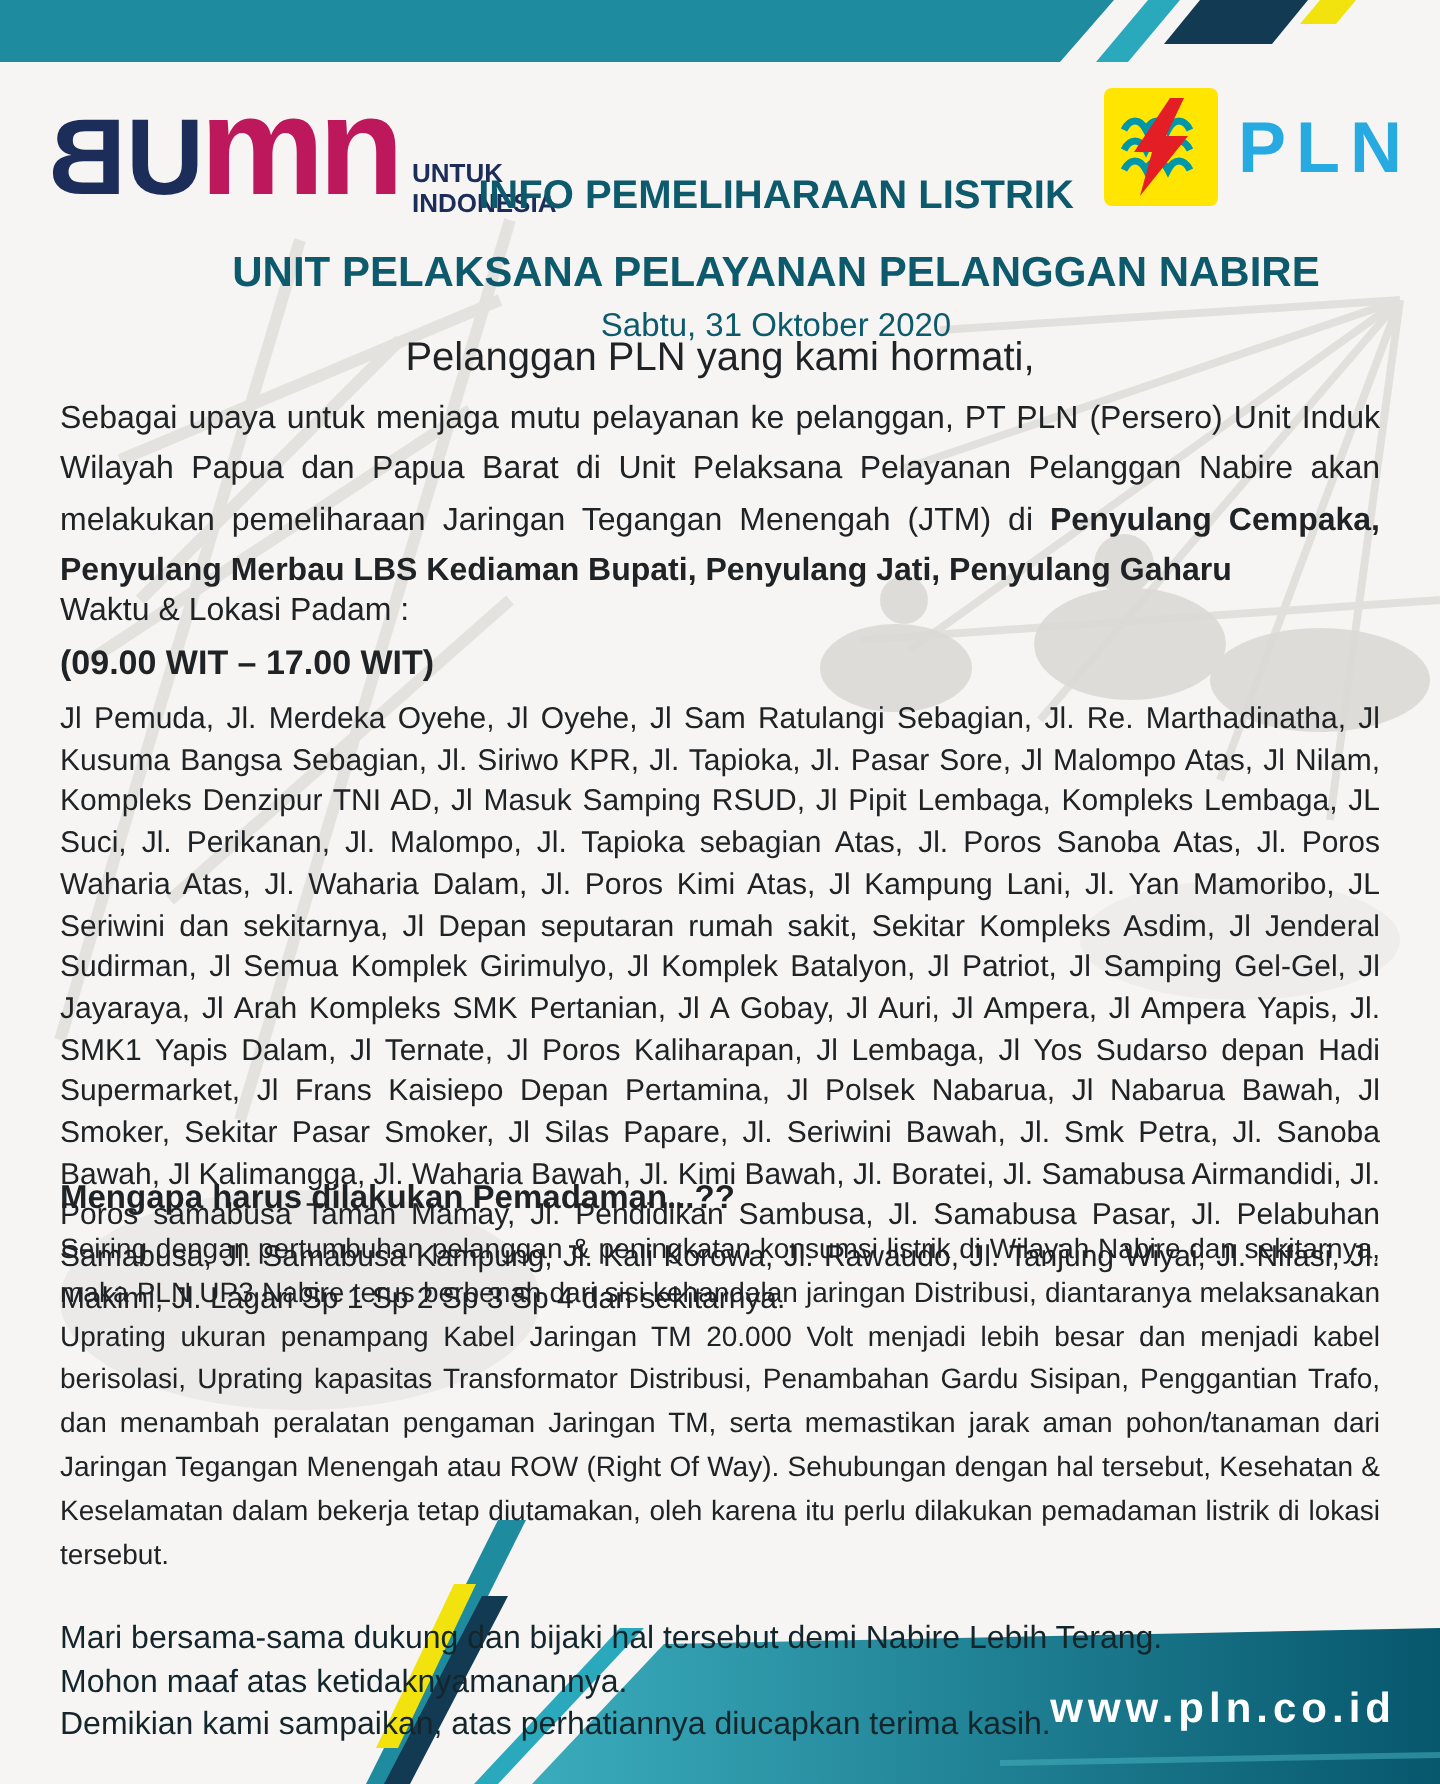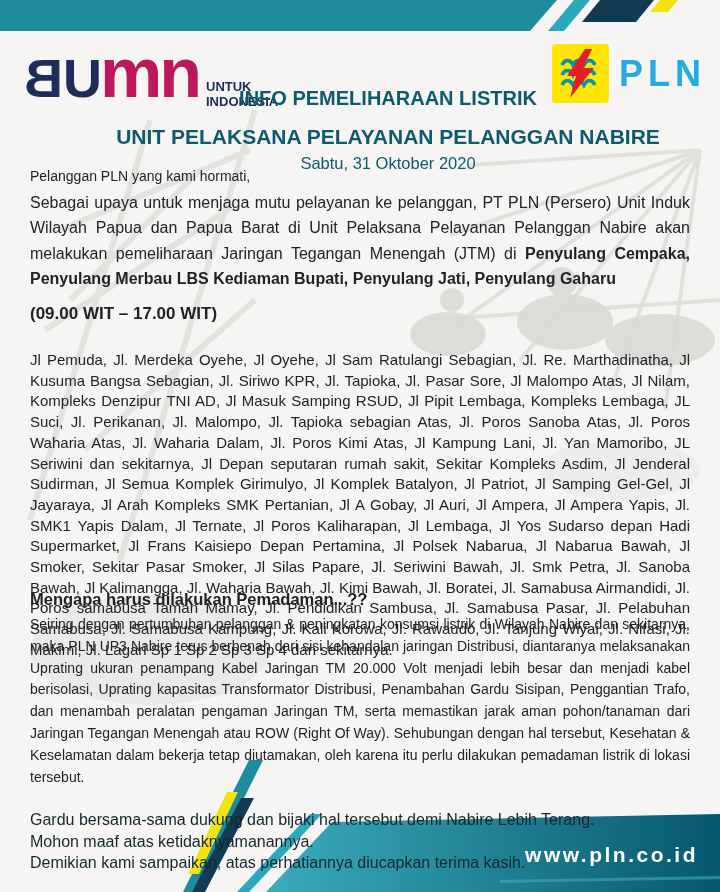--- a/index.html
+++ b/index.html
@@ -31,21 +31,21 @@
   .pln-text{font-size:36px;font-weight:700;letter-spacing:5px;line-height:1;}
 
   
   #title-block{left:0;top:87px;width:720px;text-align:center;z-index:2;color:#0d5a6d;padding-left:28px;}
   .title1{font-size:20px;font-weight:700;}
   .title2{font-size:21px;font-weight:700;margin-top:15px;}
   .date-line{font-size:16.5px;margin-top:5px;}
 
   
   #greeting-block{left:30px;top:168px;width:660px;z-index:2;}
-  .greeting{font-size:14px;margin-bottom:6px;}
+  .greeting{font-size:20px;margin-bottom:6px;text-align:center;}
   .intro{font-size:16px;line-height:25.3px;text-align:justify;margin:0;}
   .intro strong{font-weight:700;}
 
   #schedule{left:30px;top:297px;z-index:2;}
   .schedule-label{font-size:16px;}
   .schedule-time{font-size:17px;font-weight:700;margin-top:7px;}
 
   #locations{left:30px;top:350px;width:660px;z-index:2;
     font-size:15px;line-height:20.7px;text-align:justify;}
 
@@ -126,20 +126,21 @@
     <div class="title2">UNIT PELAKSANA PELAYANAN PELANGGAN NABIRE</div>
     <div class="date-line">Sabtu, 31 Oktober 2020</div>
   </div>
 
   <div id="greeting-block" class="abs">
     <div class="greeting">Pelanggan PLN yang kami hormati,</div>
     <p class="intro"><span>Sebagai upaya untuk menjaga mutu pelayanan ke pelanggan, PT PLN (Persero) Unit Induk Wilayah Papua dan Papua Barat di Unit Pelaksana Pelayanan Pelanggan Nabire akan melakukan pemeliharaan Jaringan Tegangan Menengah (JTM) di </span><strong>Penyulang Cempaka, Penyulang Merbau LBS Kediaman Bupati, Penyulang Jati, Penyulang Gaharu</strong></p>
   </div>
 
   <div id="schedule" class="abs">
+    <div class="schedule-label">Waktu &amp; Lokasi Padam :</div>
     <div class="schedule-time">(09.00 WIT – 17.00 WIT)</div>
   </div>
 
   <div id="locations" class="abs">Jl Pemuda, Jl. Merdeka Oyehe, Jl Oyehe, Jl Sam Ratulangi Sebagian, Jl. Re. Marthadinatha, Jl Kusuma Bangsa Sebagian, Jl. Siriwo KPR, Jl. Tapioka, Jl. Pasar Sore, Jl Malompo Atas, Jl Nilam, Kompleks Denzipur TNI AD, Jl Masuk Samping RSUD, Jl Pipit Lembaga, Kompleks Lembaga, JL Suci, Jl. Perikanan, Jl. Malompo, Jl. Tapioka sebagian Atas, Jl. Poros Sanoba Atas, Jl. Poros Waharia Atas, Jl. Waharia Dalam, Jl. Poros Kimi Atas, Jl Kampung Lani, Jl. Yan Mamoribo, JL Seriwini dan sekitarnya, Jl Depan seputaran rumah sakit, Sekitar Kompleks Asdim, Jl Jenderal Sudirman, Jl Semua Komplek Girimulyo, Jl Komplek Batalyon, Jl Patriot, Jl Samping Gel-Gel, Jl Jayaraya, Jl Arah Kompleks SMK Pertanian, Jl A Gobay, Jl Auri, Jl Ampera, Jl Ampera Yapis, Jl. SMK1 Yapis Dalam, Jl Ternate, Jl Poros Kaliharapan, Jl Lembaga, Jl Yos Sudarso depan Hadi Supermarket, Jl Frans Kaisiepo Depan Pertamina, Jl Polsek Nabarua, Jl Nabarua Bawah, Jl Smoker, Sekitar Pasar Smoker, Jl Silas Papare, Jl. Seriwini Bawah, Jl. Smk Petra, Jl. Sanoba Bawah, Jl Kalimangga, Jl. Waharia Bawah, Jl. Kimi Bawah, Jl. Boratei, Jl. Samabusa Airmandidi, Jl. Poros samabusa Taman Mamay, Jl. Pendidikan Sambusa, Jl. Samabusa Pasar, Jl. Pelabuhan Samabusa, Jl. Samabusa Kampung, Jl. Kali Korowa, Jl. Rawaudo, Jl. Tanjung Wiyai, Jl. Nifasi, Jl. Makimi, Jl. Lagari Sp 1 Sp 2 Sp 3 Sp 4 dan sekitarnya.</div>
 
   <div id="why" class="abs">
     <p class="why-heading">Mengapa harus dilakukan Pemadaman...??</p>
     <p class="why-text">Seiring dengan pertumbuhan pelanggan &amp; peningkatan konsumsi listrik di Wilayah Nabire dan sekitarnya, maka PLN UP3 Nabire terus berbenah dari sisi kehandalan jaringan Distribusi, diantaranya melaksanakan Uprating ukuran penampang Kabel Jaringan TM 20.000 Volt menjadi lebih besar dan menjadi kabel berisolasi, Uprating kapasitas Transformator Distribusi, Penambahan Gardu Sisipan, Penggantian Trafo, dan menambah peralatan pengaman Jaringan TM, serta memastikan jarak aman pohon/tanaman dari Jaringan Tegangan Menengah atau ROW (Right Of Way). Sehubungan dengan hal tersebut, Kesehatan &amp; Keselamatan dalam bekerja tetap diutamakan, oleh karena itu perlu dilakukan pemadaman listrik di lokasi tersebut.</p>
   </div>
 
@@ -152,20 +153,20 @@
     </defs>
     <polygon points="249,8 263,8 197,140 183,140" fill="#1e8b9e"></polygon>
     <polygon points="227,40 238,40 199,122 188,122" fill="#f2e30e"></polygon>
     <polygon points="241,46 254,46 205,140 192,140" fill="#123a52"></polygon>
     <polygon points="310,62 322,62 249,140 237,140" fill="#2aa9bd"></polygon>
     <polygon points="332,70 720,62 720,140 266,140" fill="url(#bandGrad)"></polygon>
     <polygon points="500,128 720,124 720,127 500,131" fill="#46b0bd" opacity="0.55"></polygon>
   </svg>
 
   <div id="closing" class="abs">
-    <div>Gardu bersama-sama dukung dan bijaki hal tersebut demi Nabire Lebih Terang.</div>
+    <div>Mari bersama-sama dukung dan bijaki hal tersebut demi Nabire Lebih Terang.</div>
     <div>Mohon maaf atas ketidaknyamanannya.</div>
     <div>Demikian kami sampaikan, atas perhatiannya diucapkan terima kasih.</div>
   </div>
 
   <div id="website" class="abs">www.pln.co.id</div>
 
 </div>
 
 </body></html>

